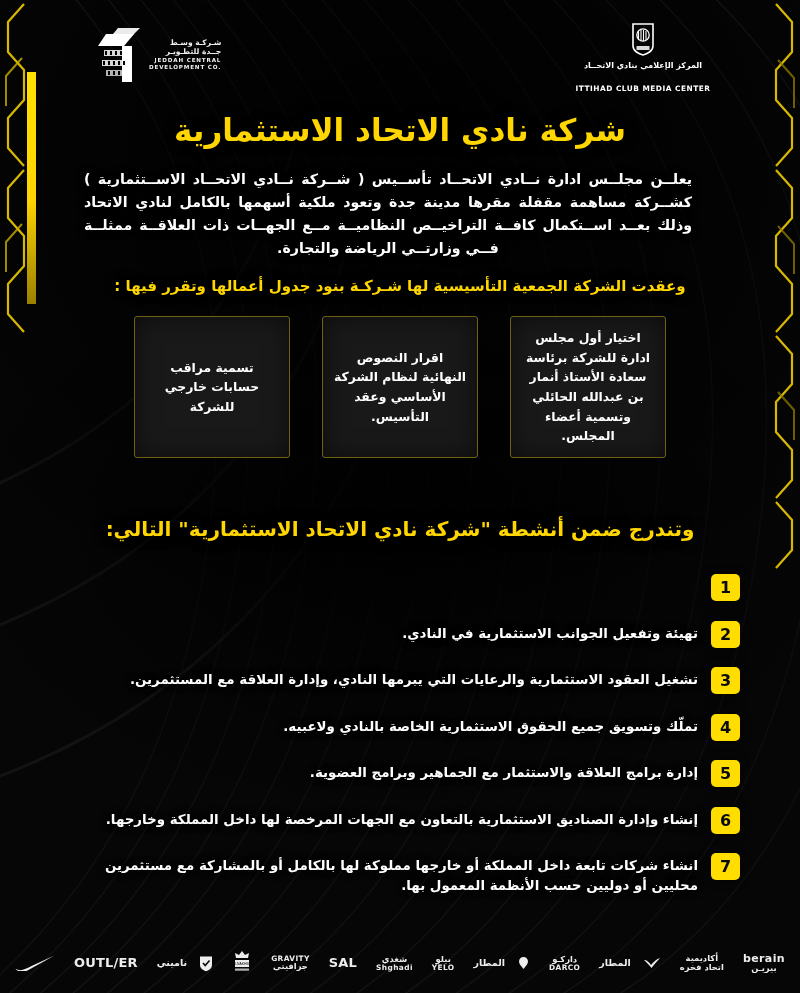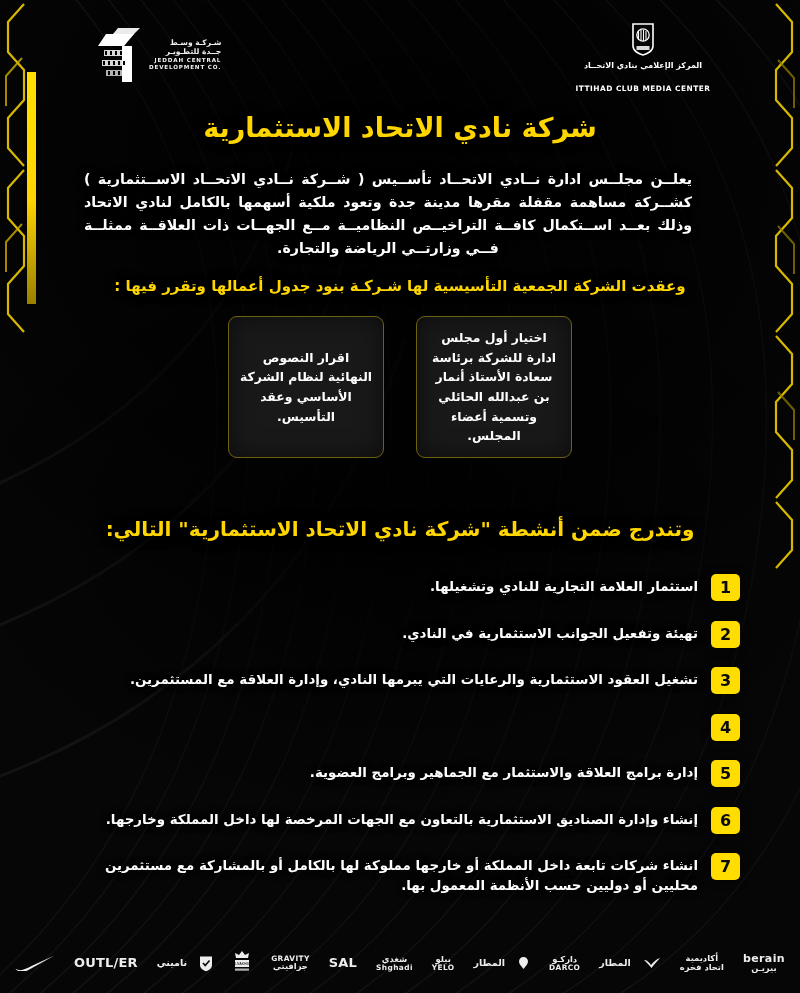--- a/index.html
+++ b/index.html
@@ -131,21 +131,21 @@
     z-index: 6;
     padding: 0;
   }
 
   .main-title {
     position: absolute;
     top: 112px;
     left: 0; right: 0;
     text-align: center;
     color: #FFD600;
-    font-size: 27px;
+    font-size: 31px;
     font-weight: 700;
     letter-spacing: 0px;
     text-shadow: 0 0 14px rgba(0,0,0,0.95), 0 1px 2px #000;
   }
 
   .lead {
     position: absolute;
     top: 168px;
     left: 84px;
     width: 608px;
@@ -176,21 +176,21 @@
     left: 0; right: 0;
     display: flex;
     justify-content: center;
     gap: 32px;
     direction: rtl;
   }
   .card {
     width: 156px;
     min-height: 142px;
     border: 1px solid #6e6210;
-    border-radius: 9px;
+    border-radius: 3px;
     background: #191919;
     display: flex;
     align-items: center;
     justify-content: center;
     padding: 4px 10px;
     box-shadow: inset 0 0 24px rgba(0,0,0,0.55);
   }
   .card p {
     color: #ffffff;
     font-size: 12.4px;
@@ -409,39 +409,42 @@
 
     <h2 class="sub-head">وعقدت الشركة الجمعية التأسيسية لها شـركـة بنود جدول أعمالها وتقرر فيها :</h2>
 
     <div class="cards">
       <div class="card">
         <p>اختيار أول مجلس ادارة للشركة برئاسة سعادة الأستاذ أنمار بن عبدالله الحائلي وتسمية أعضاء المجلس.</p>
       </div>
       <div class="card">
         <p>اقرار النصوص النهائية لنظام الشركة الأساسي وعقد التأسيس.</p>
       </div>
+      <div class="card">
+        <p>تسمية مراقب حسابات خارجي للشركة</p>
+      </div>
     </div>
 
     <h2 class="activities-head">وتندرج ضمن أنشطة "شركة نادي الاتحاد الاستثمارية" التالي:</h2>
 
     <div class="activities">
       <div class="act-row">
         <div class="act-badge">1</div>
-        <div class="act-text">استثمار العلامة التجارية للنادي وتشغيلها.</div>
       </div>
       <div class="act-row">
         <div class="act-badge">2</div>
         <div class="act-text">تهيئة وتفعيل الجوانب الاستثمارية في النادي.</div>
       </div>
       <div class="act-row">
         <div class="act-badge">3</div>
         <div class="act-text">تشغيل العقود الاستثمارية والرعايات التي يبرمها النادي، وإدارة العلاقة مع المستثمرين.</div>
       </div>
       <div class="act-row">
         <div class="act-badge">4</div>
+        <div class="act-text">تملّك وتسويق جميع الحقوق الاستثمارية الخاصة بالنادي ولاعبيه.</div>
       </div>
       <div class="act-row">
         <div class="act-badge">5</div>
         <div class="act-text">إدارة برامج العلاقة والاستثمار مع الجماهير وبرامج العضوية.</div>
       </div>
       <div class="act-row">
         <div class="act-badge">6</div>
         <div class="act-text">إنشاء وإدارة الصناديق الاستثمارية بالتعاون مع الجهات المرخصة لها داخل المملكة وخارجها.</div>
       </div>
       <div class="act-row">

